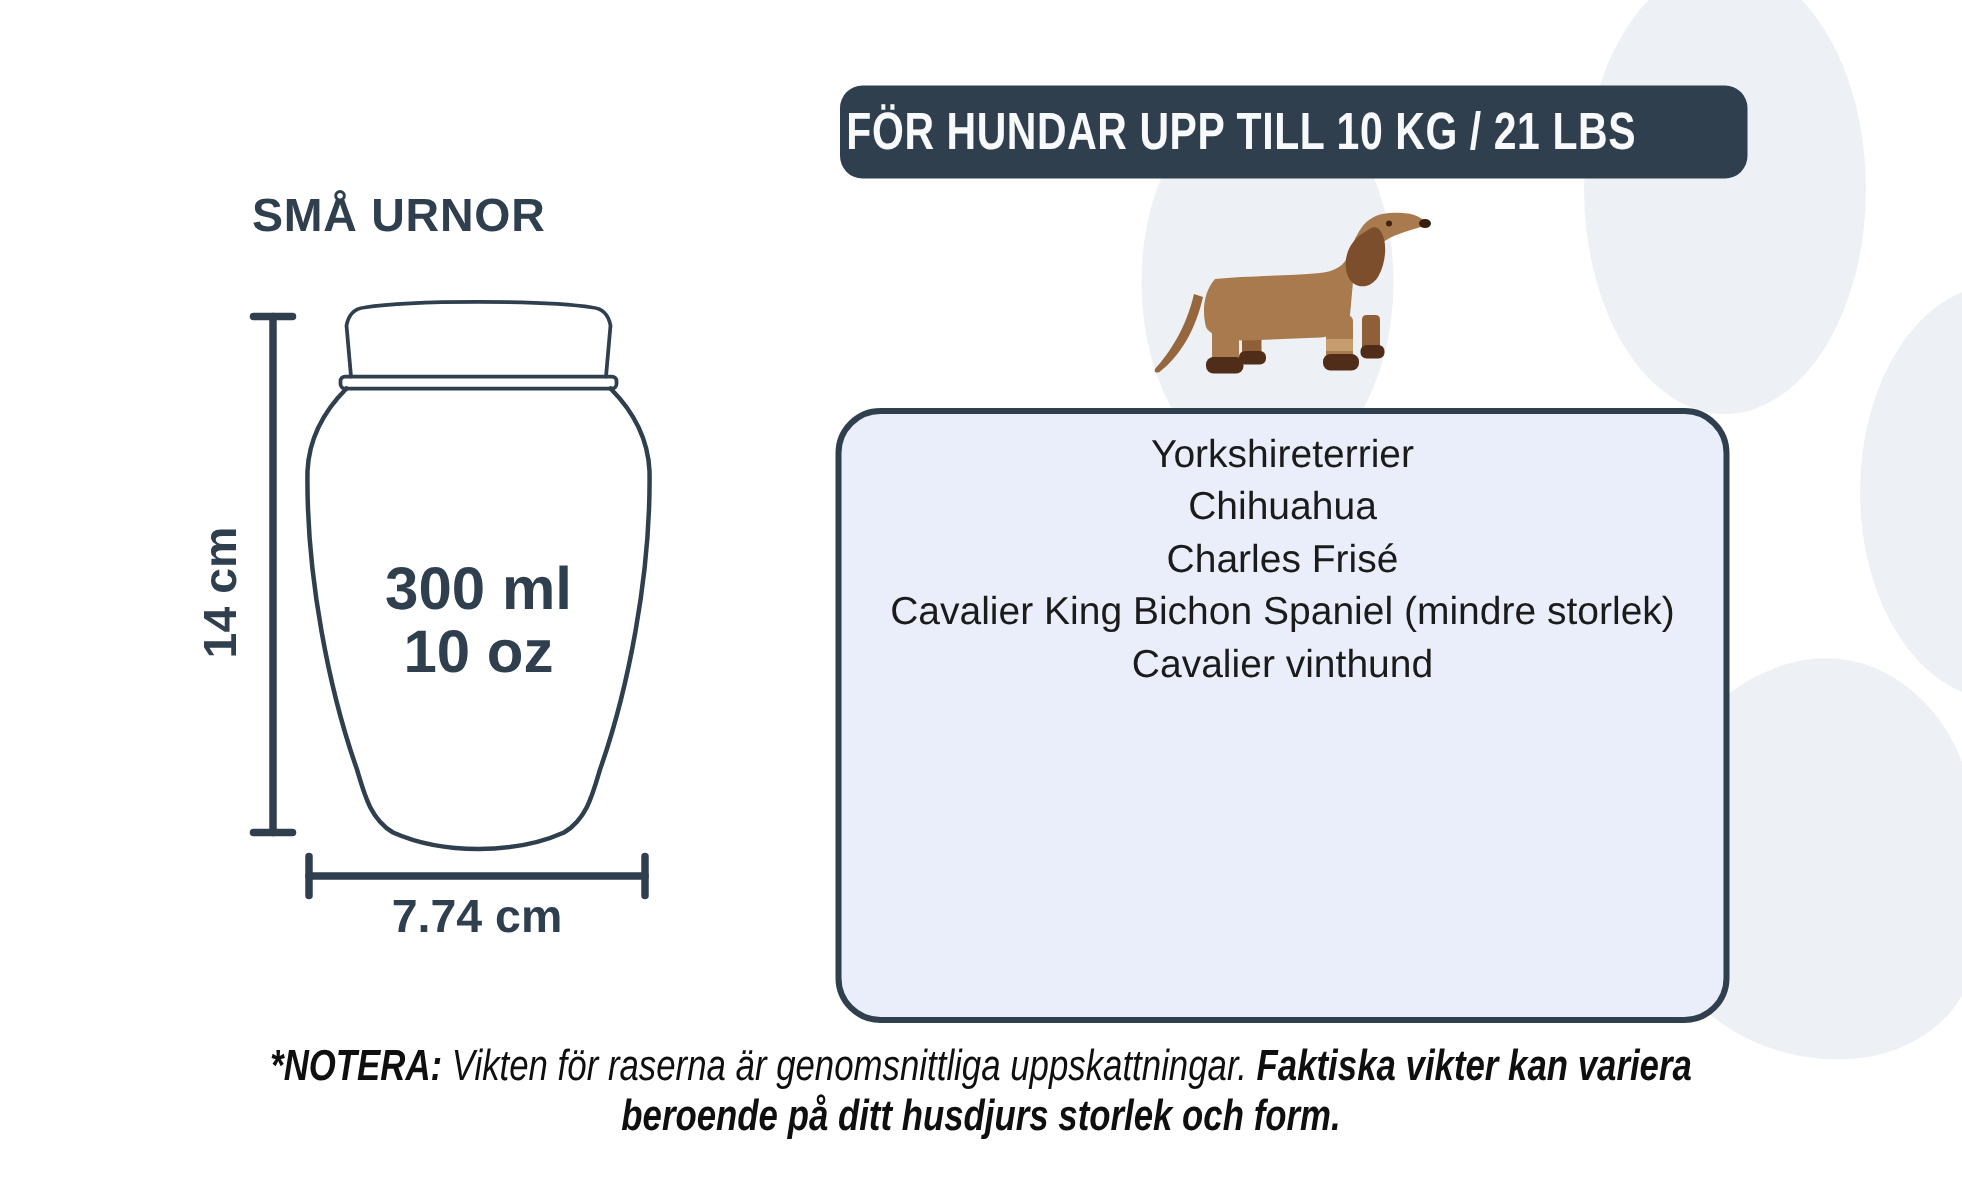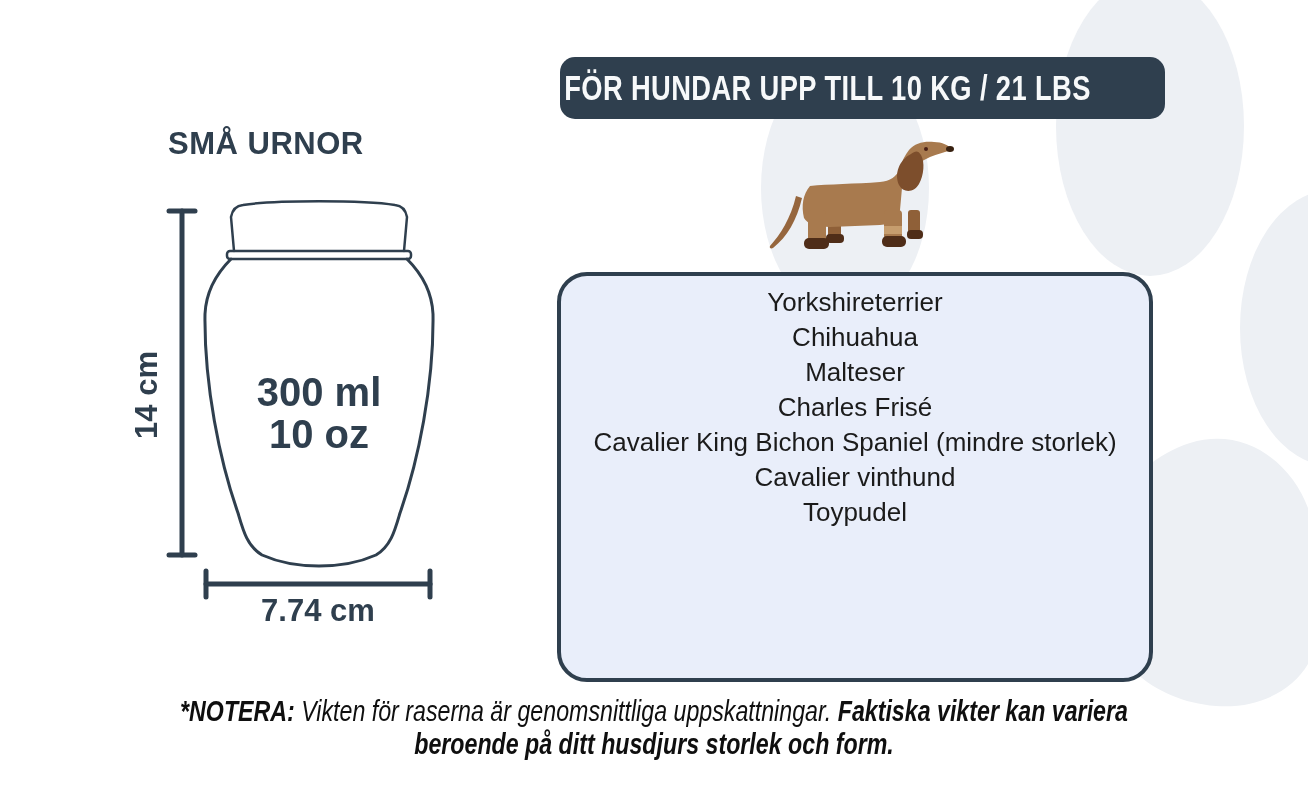--- a/index.html
+++ b/index.html
@@ -138,25 +138,23 @@
       <rect x="116" y="70" width="18" height="30" rx="4" fill="#a87a4e"></rect>
       <rect x="116" y="86" width="18" height="8" fill="#c69d6e"></rect>
       <rect x="36" y="98" width="25" height="11" rx="5" fill="#4f2d18"></rect>
       <rect x="114" y="96" width="24" height="11" rx="5" fill="#4f2d18"></rect>
     </g>
   </svg>
 
   <div class="breed-box">
     <div class="breed">Yorkshireterrier</div>
     <div class="breed">Chihuahua</div>
-    <div class="breed">Malteser</div>
     <div class="breed">Charles Frisé</div>
     <div class="breed">Cavalier King Bichon Spaniel (mindre storlek)</div>
     <div class="breed">Cavalier vinthund</div>
-    <div class="breed">Toypudel</div>
   </div>
 
   <div class="note">
     <div class="note-line"><span class="b">*NOTERA:</span><span> Vikten för raserna är genomsnittliga uppskattningar. </span><span class="b">Faktiska vikter kan variera</span></div>
     <div class="note-line"><span class="b">beroende på ditt husdjurs storlek och form.</span></div>
   </div>
 
 </div>
 
 </body></html>

